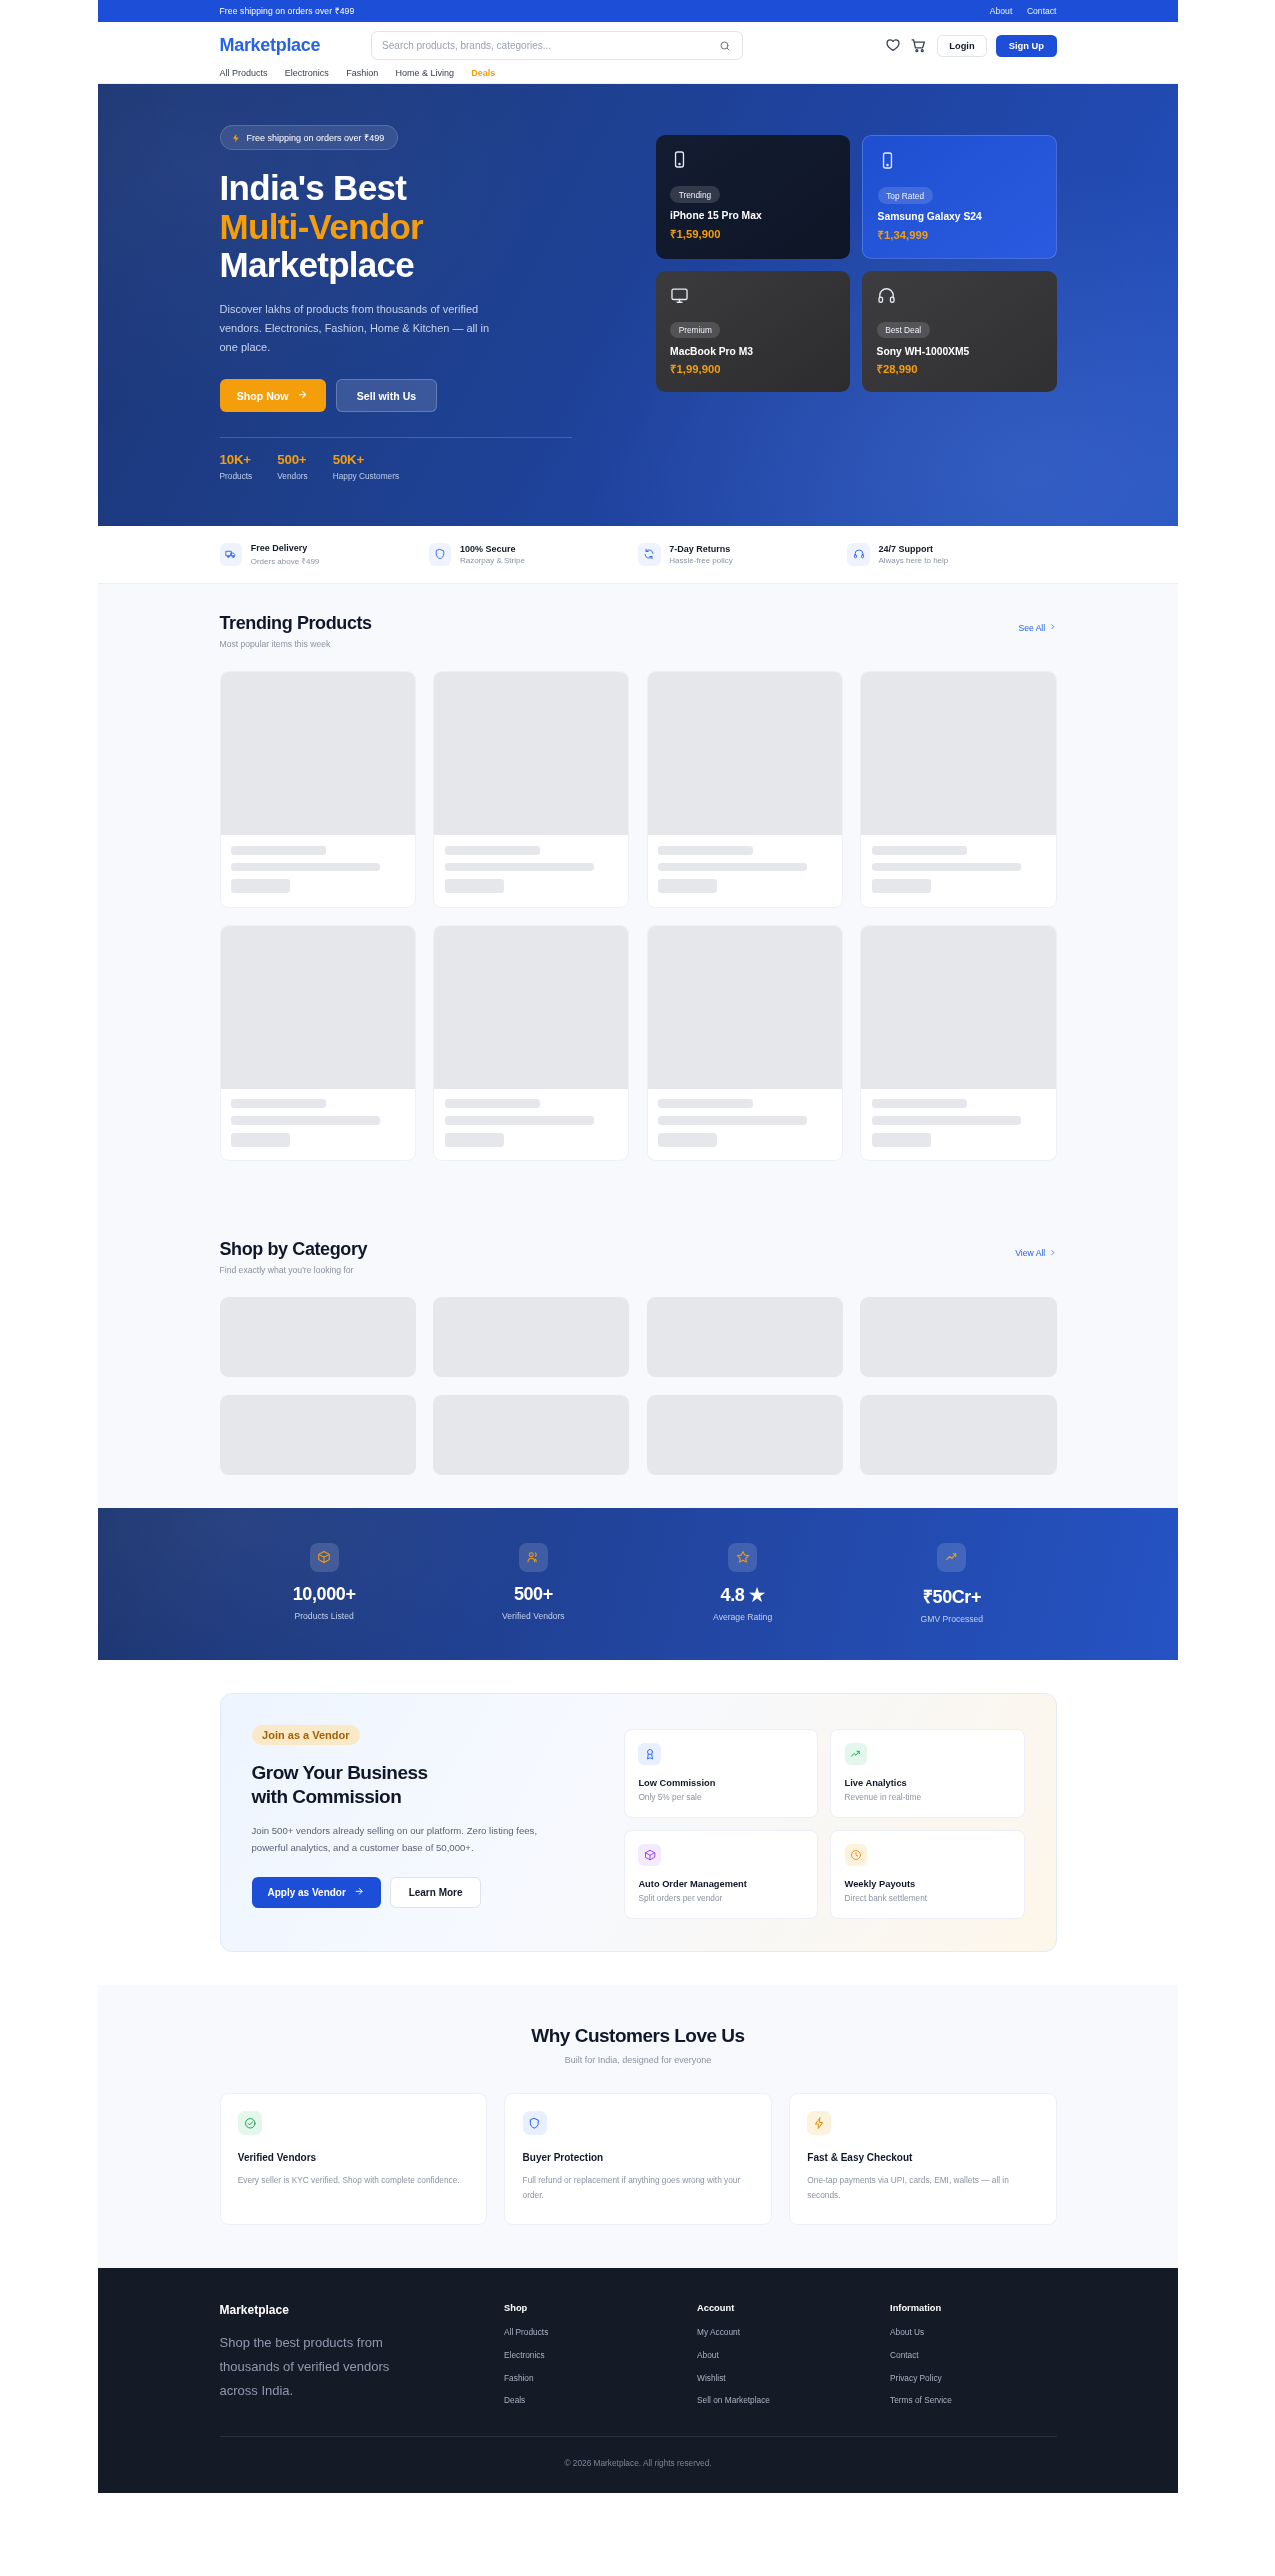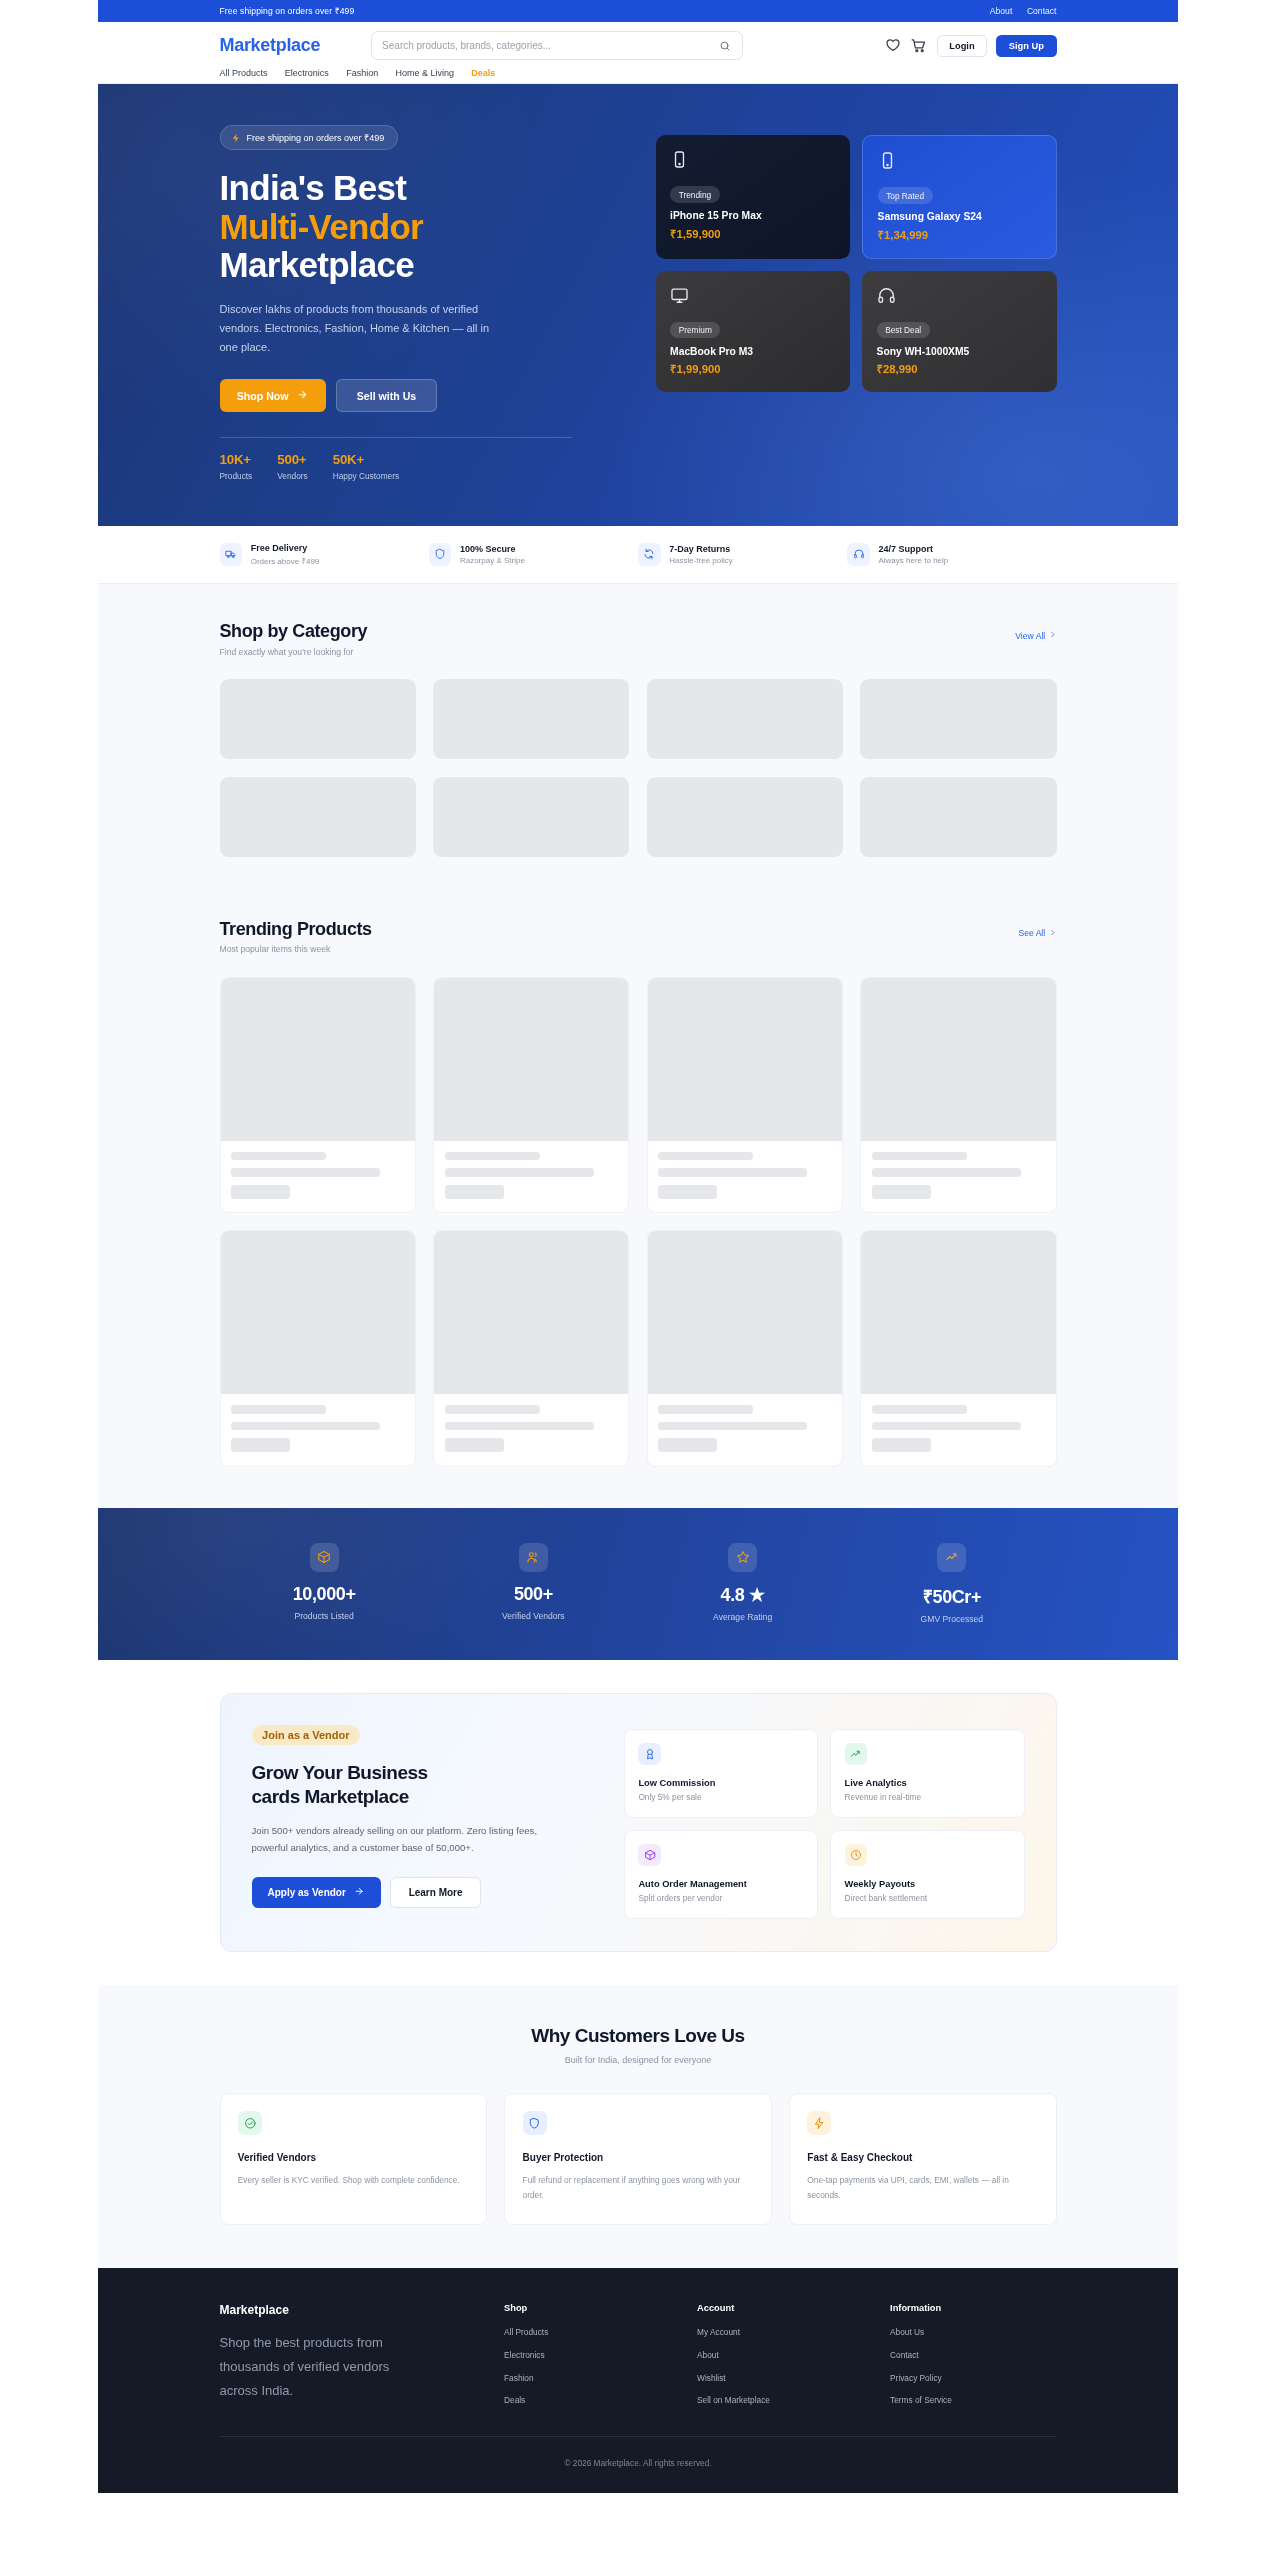--- a/index.html
+++ b/index.html
@@ -420,20 +420,105 @@
             </svg>
         </span>
         <div>
           <div class="trust-t">24/7 Support</div>
           <div class="trust-s">Always here to help</div>
         </div>
       </div>
     </div>
   </div>
 
+  <div class="sec-light" style="padding-top:29px;padding-bottom:41px;">
+    <div class="container">
+      <div class="sec-head">
+        <div>
+          <div class="sec-title">Trending Products</div>
+          <div class="sec-subtitle">Most popular items this week</div>
+        </div>
+        <a class="sec-link" href="#">
+          <span>See All</span>
+          <span>
+            <svg viewBox="0 0 24 24" fill="none" stroke="currentColor" stroke-width="2.4" stroke-linecap="round" stroke-linejoin="round">
+                <path d="M9 5l7 7-7 7"></path>
+              </svg>
+          </span>
+        </a>
+      </div>
+      <div class="prod-grid">
+        <div class="prod-sk">
+            <div class="ph"></div>
+            <div class="body">
+              <div class="l1"></div>
+              <div class="l2"></div>
+              <div class="l3"></div>
+            </div>
+          </div>
+        <div class="prod-sk">
+            <div class="ph"></div>
+            <div class="body">
+              <div class="l1"></div>
+              <div class="l2"></div>
+              <div class="l3"></div>
+            </div>
+          </div>
+        <div class="prod-sk">
+            <div class="ph"></div>
+            <div class="body">
+              <div class="l1"></div>
+              <div class="l2"></div>
+              <div class="l3"></div>
+            </div>
+          </div>
+        <div class="prod-sk">
+            <div class="ph"></div>
+            <div class="body">
+              <div class="l1"></div>
+              <div class="l2"></div>
+              <div class="l3"></div>
+            </div>
+          </div>
+        <div class="prod-sk">
+            <div class="ph"></div>
+            <div class="body">
+              <div class="l1"></div>
+              <div class="l2"></div>
+              <div class="l3"></div>
+            </div>
+          </div>
+        <div class="prod-sk">
+            <div class="ph"></div>
+            <div class="body">
+              <div class="l1"></div>
+              <div class="l2"></div>
+              <div class="l3"></div>
+            </div>
+          </div>
+        <div class="prod-sk">
+            <div class="ph"></div>
+            <div class="body">
+              <div class="l1"></div>
+              <div class="l2"></div>
+              <div class="l3"></div>
+            </div>
+          </div>
+        <div class="prod-sk">
+            <div class="ph"></div>
+            <div class="body">
+              <div class="l1"></div>
+              <div class="l2"></div>
+              <div class="l3"></div>
+            </div>
+          </div>
+      </div>
+    </div>
+  </div>
+
   <div class="sec-light">
     <div class="container">
       <div class="sec-head">
         <div>
           <div class="sec-title">Shop by Category</div>
           <div class="sec-subtitle">Find exactly what you're looking for</div>
         </div>
         <a class="sec-link" href="#">
           <span>View All</span>
           <span>
@@ -449,105 +534,20 @@
         <div class="cat-sk"></div>
         <div class="cat-sk"></div>
         <div class="cat-sk"></div>
         <div class="cat-sk"></div>
         <div class="cat-sk"></div>
         <div class="cat-sk"></div>
       </div>
     </div>
   </div>
 
-  <div class="sec-light" style="padding-top:29px;padding-bottom:41px;">
-    <div class="container">
-      <div class="sec-head">
-        <div>
-          <div class="sec-title">Trending Products</div>
-          <div class="sec-subtitle">Most popular items this week</div>
-        </div>
-        <a class="sec-link" href="#">
-          <span>See All</span>
-          <span>
-            <svg viewBox="0 0 24 24" fill="none" stroke="currentColor" stroke-width="2.4" stroke-linecap="round" stroke-linejoin="round">
-                <path d="M9 5l7 7-7 7"></path>
-              </svg>
-          </span>
-        </a>
-      </div>
-      <div class="prod-grid">
-        <div class="prod-sk">
-            <div class="ph"></div>
-            <div class="body">
-              <div class="l1"></div>
-              <div class="l2"></div>
-              <div class="l3"></div>
-            </div>
-          </div>
-        <div class="prod-sk">
-            <div class="ph"></div>
-            <div class="body">
-              <div class="l1"></div>
-              <div class="l2"></div>
-              <div class="l3"></div>
-            </div>
-          </div>
-        <div class="prod-sk">
-            <div class="ph"></div>
-            <div class="body">
-              <div class="l1"></div>
-              <div class="l2"></div>
-              <div class="l3"></div>
-            </div>
-          </div>
-        <div class="prod-sk">
-            <div class="ph"></div>
-            <div class="body">
-              <div class="l1"></div>
-              <div class="l2"></div>
-              <div class="l3"></div>
-            </div>
-          </div>
-        <div class="prod-sk">
-            <div class="ph"></div>
-            <div class="body">
-              <div class="l1"></div>
-              <div class="l2"></div>
-              <div class="l3"></div>
-            </div>
-          </div>
-        <div class="prod-sk">
-            <div class="ph"></div>
-            <div class="body">
-              <div class="l1"></div>
-              <div class="l2"></div>
-              <div class="l3"></div>
-            </div>
-          </div>
-        <div class="prod-sk">
-            <div class="ph"></div>
-            <div class="body">
-              <div class="l1"></div>
-              <div class="l2"></div>
-              <div class="l3"></div>
-            </div>
-          </div>
-        <div class="prod-sk">
-            <div class="ph"></div>
-            <div class="body">
-              <div class="l1"></div>
-              <div class="l2"></div>
-              <div class="l3"></div>
-            </div>
-          </div>
-      </div>
-    </div>
-  </div>
-
   <div class="statsband">
     <div class="container">
       <div class="stat">
         <div class="ico">
           <svg viewBox="0 0 24 24" fill="none" stroke="currentColor" stroke-width="1.8" stroke-linecap="round" stroke-linejoin="round">
               <path d="M21 7.5L12 2.5 3 7.5v9l9 5 9-5z"></path>
               <path d="M3 7.5l9 5 9-5M12 12.5V21.5"></path>
             </svg>
         </div>
         <div class="v">10,000+</div>
@@ -586,21 +586,21 @@
     </div>
   </div>
 
   <div class="sec-vendor">
     <div class="container">
       <div class="vendor-card">
         <div class="vendor-left">
           <span class="vbadge">Join as a Vendor</span>
           <h2>
             <span>Grow Your Business</span><br>
-            <span>cards Marketplace</span>
+            <span>with Commission</span>
           </h2>
           <p>Join 500+ vendors already selling on our platform. Zero listing fees, powerful analytics, and a customer base of 50,000+.</p>
           <div class="vendor-btns">
             <button class="btn-apply">
               <span>Apply as Vendor</span>
               <span>
                 <svg width="10.6" height="10.6" viewBox="0 0 24 24" fill="none" stroke="currentColor" stroke-width="2.2" stroke-linecap="round" stroke-linejoin="round">
                     <path d="M5 12h13M12 5.5l6.5 6.5L12 18.5"></path>
                   </svg>
               </span>

